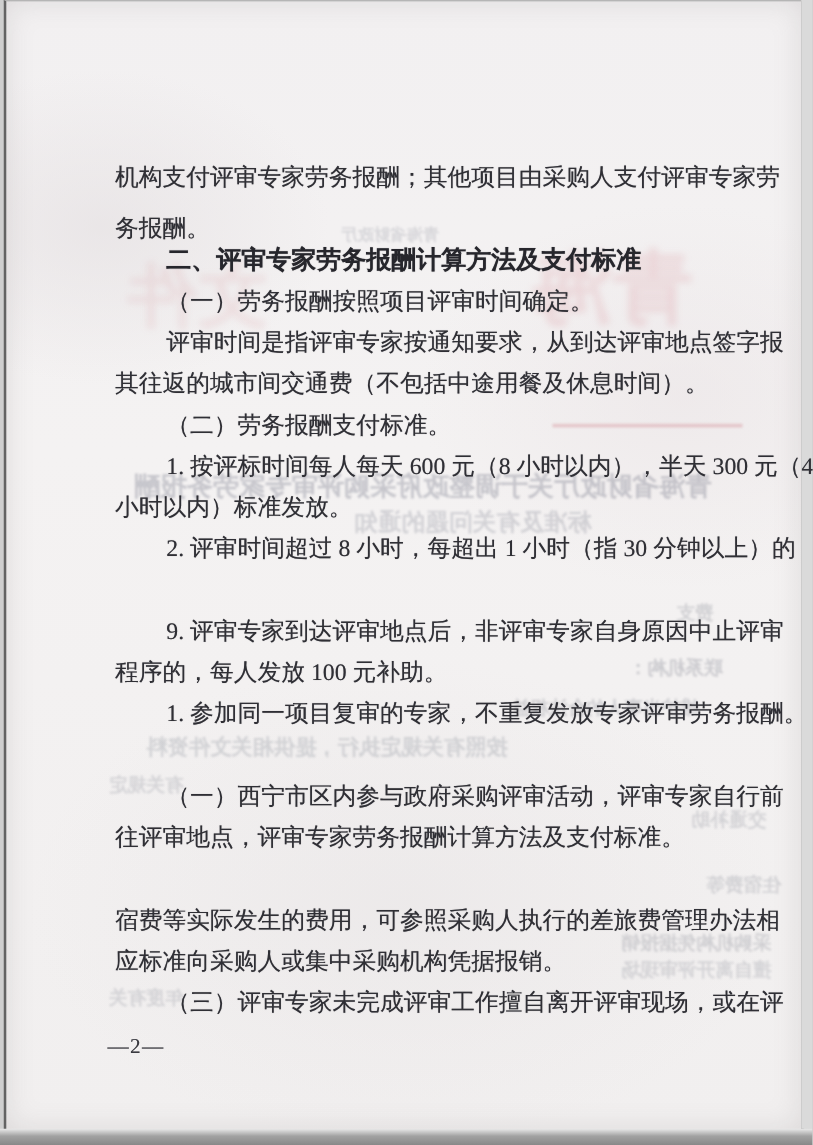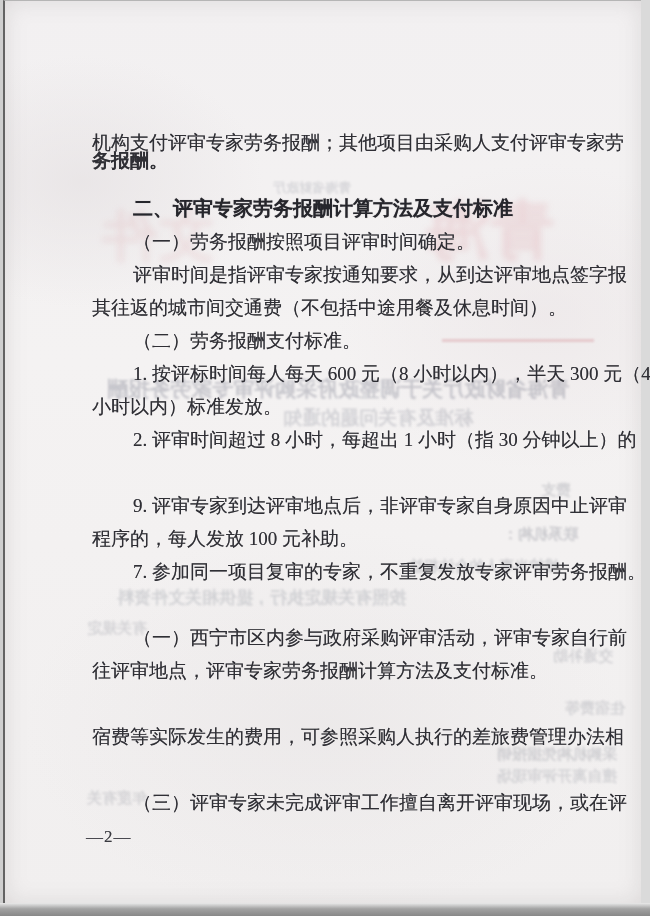--- a/index.html
+++ b/index.html
@@ -72,34 +72,35 @@
         <div class="bleed" style="left: 82px; top: 618px; font-size: 15px; color: rgba(115, 120, 132, 0.22); filter: blur(1px);">有关规定</div>
         <div class="bleed" style="left: 548px; top: 646px; font-size: 15px; color: rgba(115, 120, 132, 0.24); filter: blur(1px);">交通补助</div>
         <div class="bleed" style="left: 560px; top: 698px; font-size: 15px; color: rgba(115, 120, 132, 0.24); filter: blur(1px);">住宿费等</div>
         <div class="bleed" style="left: 492px; top: 744px; font-size: 15px; color: rgba(115, 120, 132, 0.26); filter: blur(1px);">采购机构凭据报销</div>
         <div class="bleed" style="left: 492px; top: 766px; font-size: 15px; color: rgba(115, 120, 132, 0.22); filter: blur(1px);">擅自离开评审现场</div>
         <div class="bleed" style="left: 82px; top: 788px; font-size: 15px; color: rgba(115, 120, 132, 0.22); filter: blur(1px);">年度有关</div>
         <div class="bleed-line" style="left: 437px; top: 338px; width: 152px; height: 3px; background: rgba(205, 120, 130, 0.3); filter: blur(1px);"></div>
       </div>
     <div id="text-layer">
         <div class="line flush" style="top: 130px;">机构支付评审专家劳务报酬；其他项目由采购人支付评审专家劳</div>
-        <div class="line flush" style="top: 148px; font-weight: bold;">务报酬。</div>
+        <div class="line flush" style="top: 171px;">务报酬。</div>
         <div class="line indent" style="top: 229px;">（一）劳务报酬按照项目评审时间确定。</div>
         <div class="line heading" style="top: 196px;">二、评审专家劳务报酬计算方法及支付标准</div>
         <div class="line indent" style="top: 262px;">评审时间是指评审专家按通知要求，从到达评审地点签字报</div>
         <div class="line flush" style="top: 295px;">其往返的城市间交通费（不包括中途用餐及休息时间）。</div>
         <div class="line indent" style="top: 328px;">（二）劳务报酬支付标准。</div>
         <div class="line indent" style="top: 361px;">1. 按评标时间每人每天 600 元（8 小时以内），半天 300 元（4</div>
         <div class="line flush" style="top: 394px;">小时以内）标准发放。</div>
         <div class="line indent" style="top: 427px;">2. 评审时间超过 8 小时，每超出 1 小时（指 30 分钟以上）的</div>
         <div class="line indent" style="top: 493px;">9. 评审专家到达评审地点后，非评审专家自身原因中止评审</div>
         <div class="line flush" style="top: 526px;">程序的，每人发放 100 元补助。</div>
-        <div class="line indent" style="top: 559px;">7. 参加同一项目复审的专家，不重复发放专家评审劳务报酬。</div>
+        <div class="line indent" style="top: 559px;">1. 参加同一项目复审的专家，不重复发放专家评审劳务报酬。</div>
         <div class="line indent" style="top: 625px;">（一）西宁市区内参与政府采购评审活动，评审专家自行前</div>
         <div class="line flush" style="top: 658px;">往评审地点，评审专家劳务报酬计算方法及支付标准。</div>
         <div class="line flush" style="top: 724px;">宿费等实际发生的费用，可参照采购人执行的差旅费管理办法相</div>
+        <div class="line flush" style="top: 757px;">应标准向采购人或集中采购机构凭据报销。</div>
         <div class="line indent" style="top: 790px;">（三）评审专家未完成评审工作擅自离开评审现场，或在评</div>
       </div>
     <div class="page-number">—2—</div>
   </div>
   <div class="right-strip"></div>
   <div class="bottom-band"></div>
 </div>
 
 </body></html>

